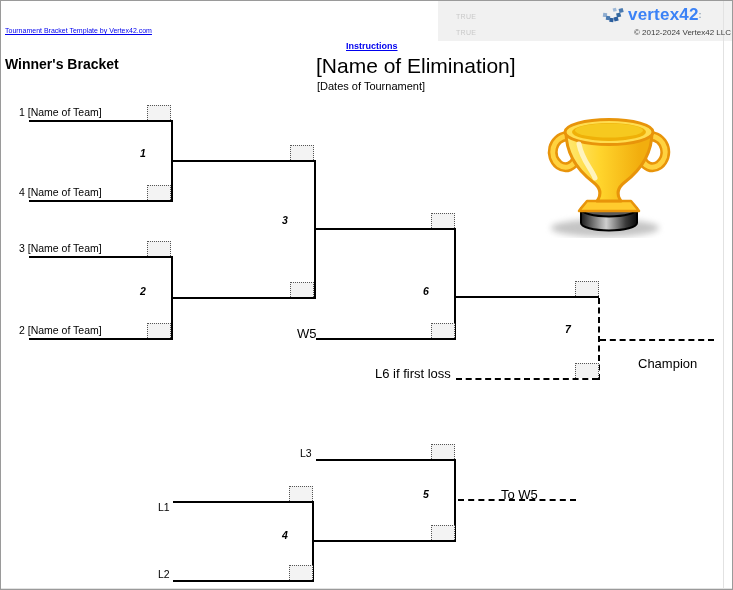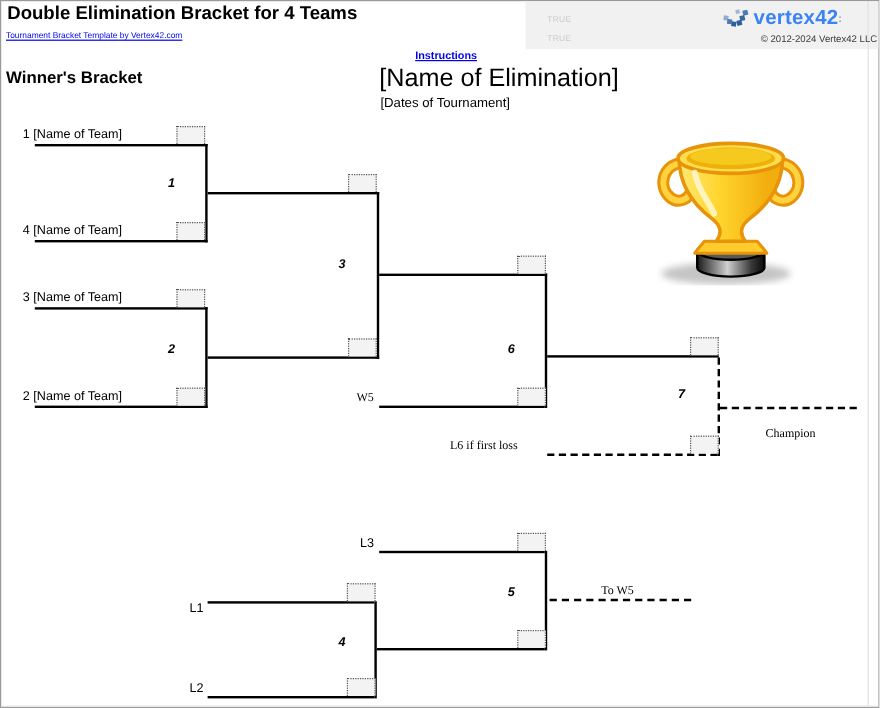--- a/index.html
+++ b/index.html
@@ -25,34 +25,33 @@
   .h-bracket{position:absolute;font-size:14px;font-weight:bold;white-space:nowrap;}
   .h-tname{position:absolute;left:315px;top:53px;font-size:21px;white-space:nowrap;}
   .h-tdates{position:absolute;left:316px;top:79px;font-size:11px;white-space:nowrap;}
   
   .hl{position:absolute;height:2px;background:#000;}
   .vl{position:absolute;width:2px;background:#000;}
   .dh{position:absolute;height:0;border-top:2px dashed #000;}
   .dv{position:absolute;width:0;border-left:2px dashed #000;}
   .sb{position:absolute;width:24px;height:15px;background:#f3f3f3;border:1px dotted #555;border-bottom:none;box-sizing:border-box;cursor:cell;}
   .lbl{position:absolute;font-size:10.5px;white-space:nowrap;}
-  .sm{position:absolute;font-size:10px;white-space:nowrap;font-family:Liberation Serif, serif;}
+  .sm{position:absolute;font-size:13px;white-space:nowrap;}
   .mn{position:absolute;font-size:10.5px;font-weight:bold;font-style:italic;width:16px;text-align:center;}
   .trophy{position:absolute;left:544px;top:101px;width:126px;height:136px;}
 </style>
 </head>
 <body>
 
 <div class="page">
 
   <div class="hdr-panel"></div>
   <div class="edge-vline"></div>
   <div class="edge-hline"></div>
 
-  <div class="title">Double Elimination Bracket for 4 Teams</div>
   <a class="tmpl-link">Tournament Bracket Template by Vertex42.com</a>
   <a class="instr-link">Instructions</a>
   <div class="flag flag1">TRUE</div>
   <div class="flag flag2">TRUE</div>
 
   <div class="logo">
     <svg width="23" height="20" viewBox="0 0 23 20">
       <rect x="1" y="8" width="4" height="4" fill="#8fadd0" transform="rotate(8 3 10)"></rect>
       <rect x="4" y="11" width="4" height="4" fill="#4a7ab0" transform="rotate(8 6 13)"></rect>
       <rect x="7.5" y="13" width="4" height="4" fill="#2c5f9e" transform="rotate(8 9.5 15)"></rect>

